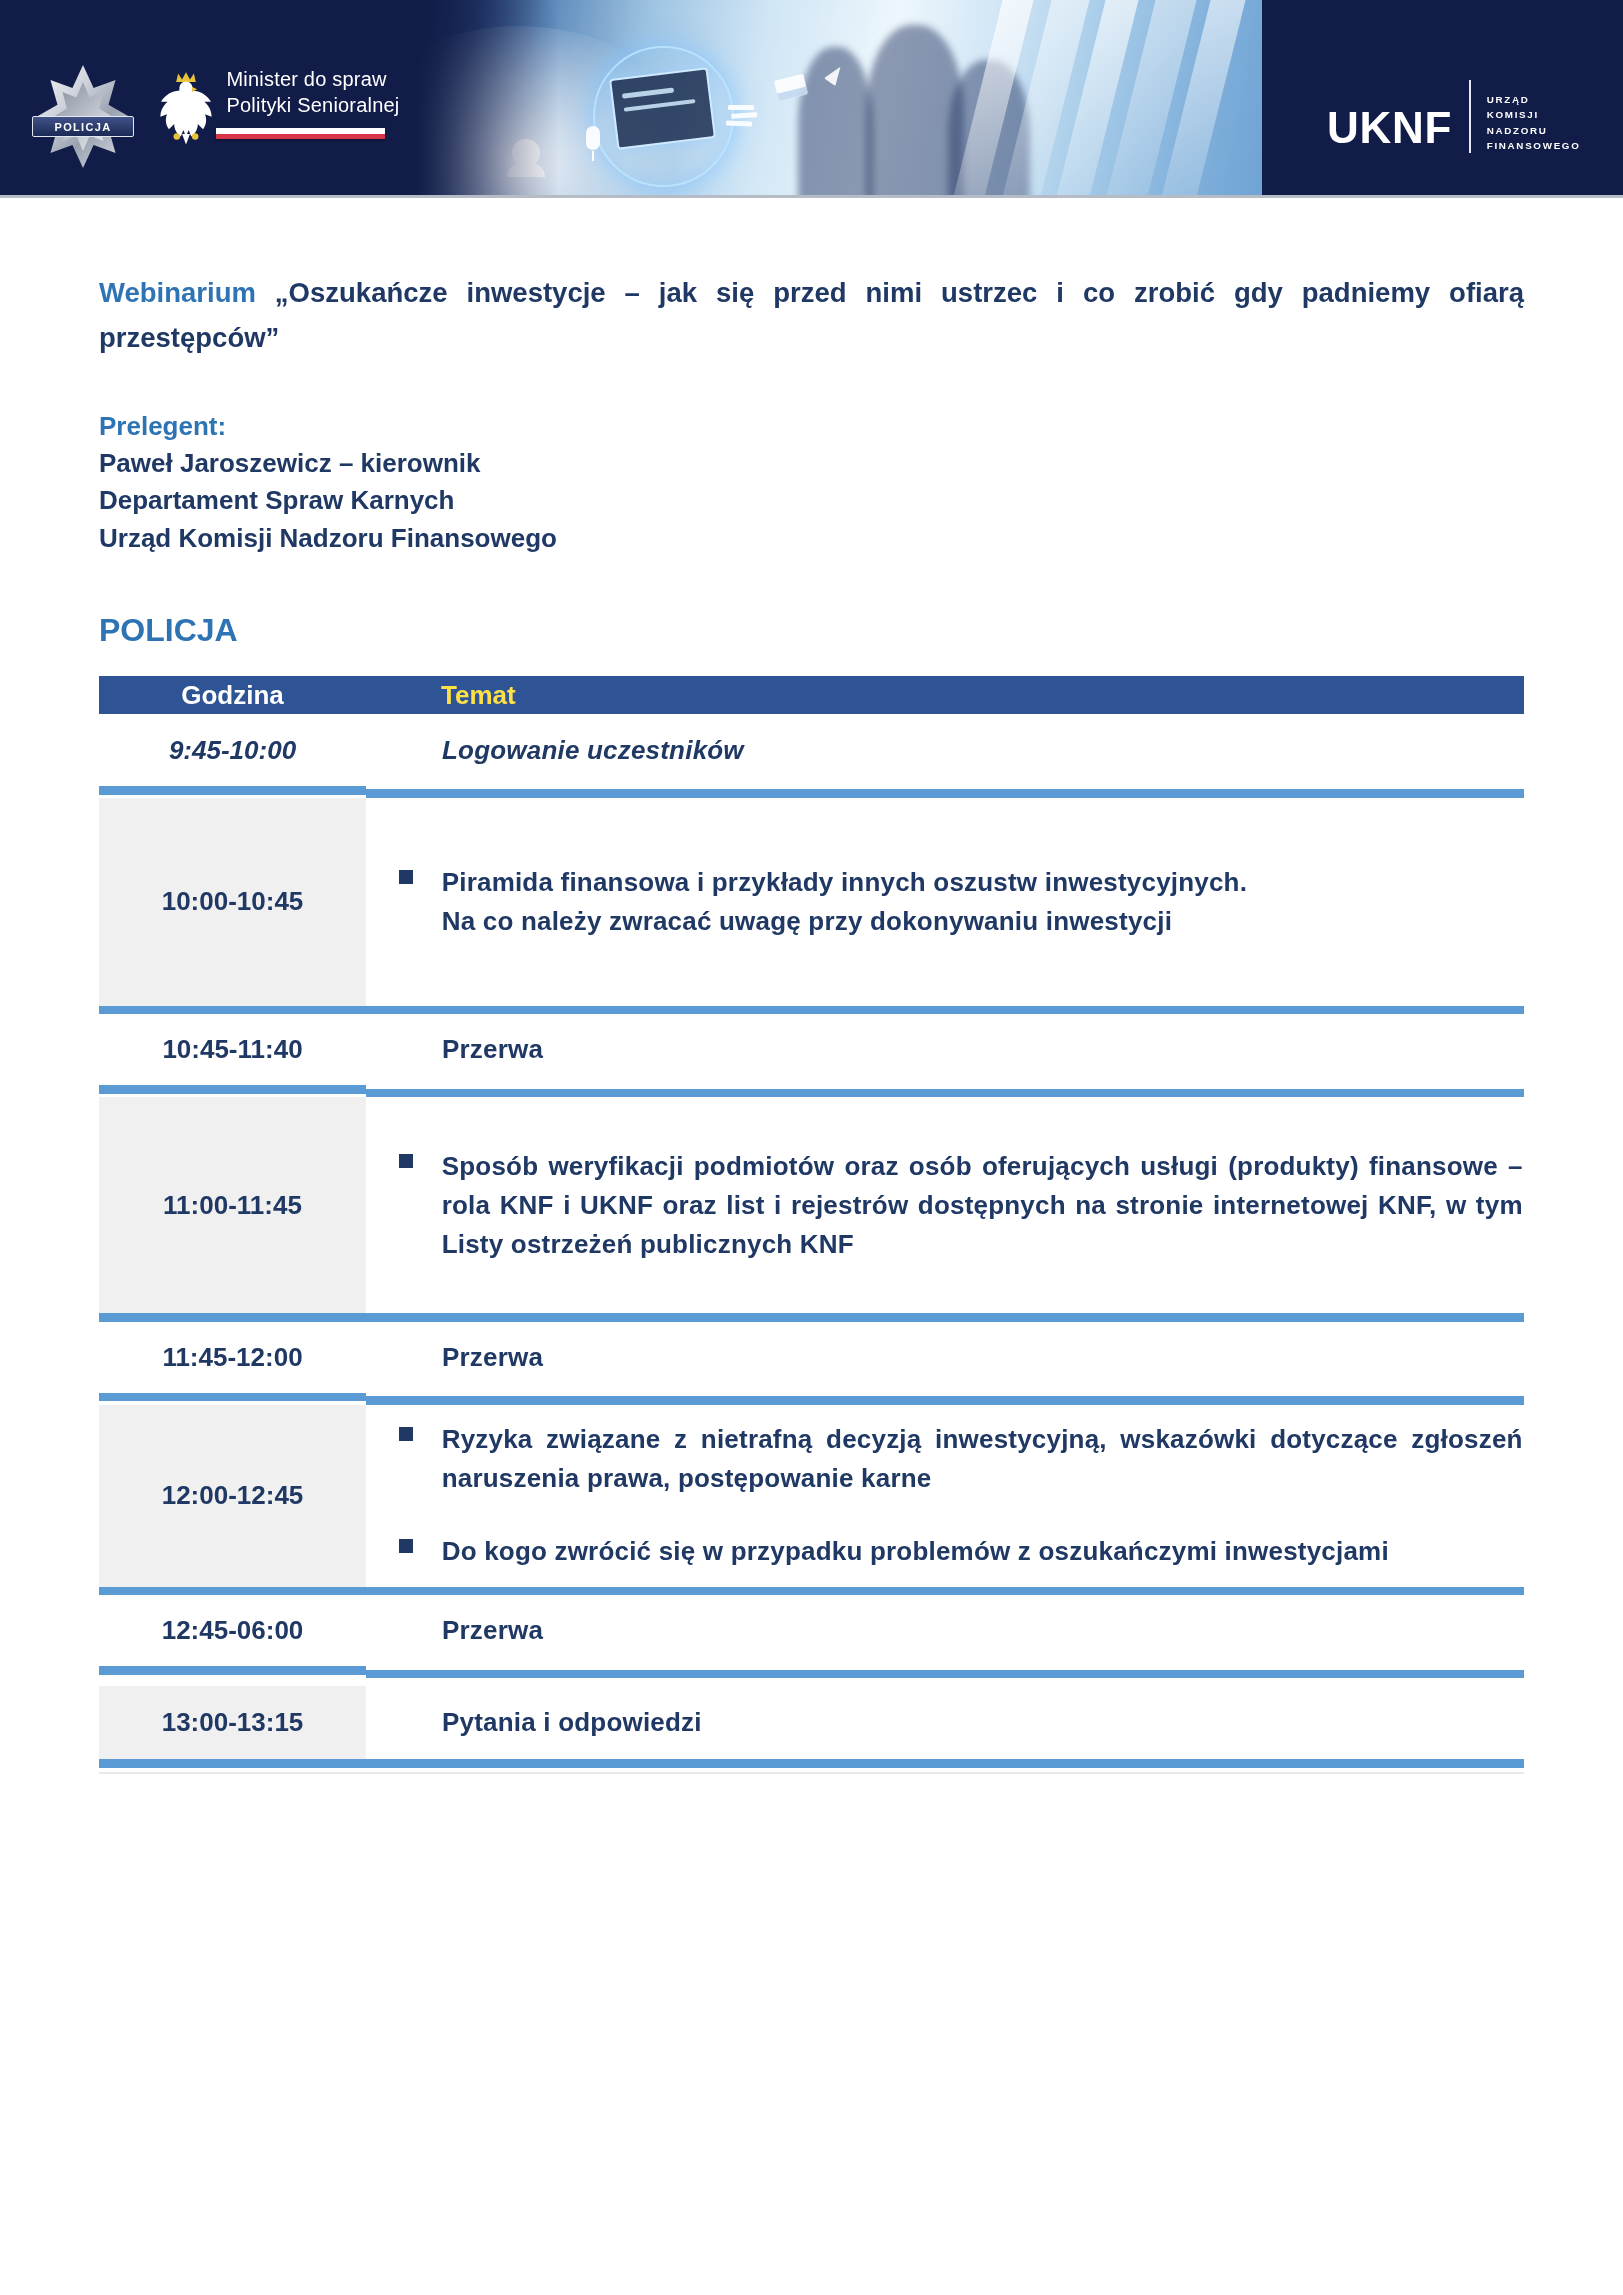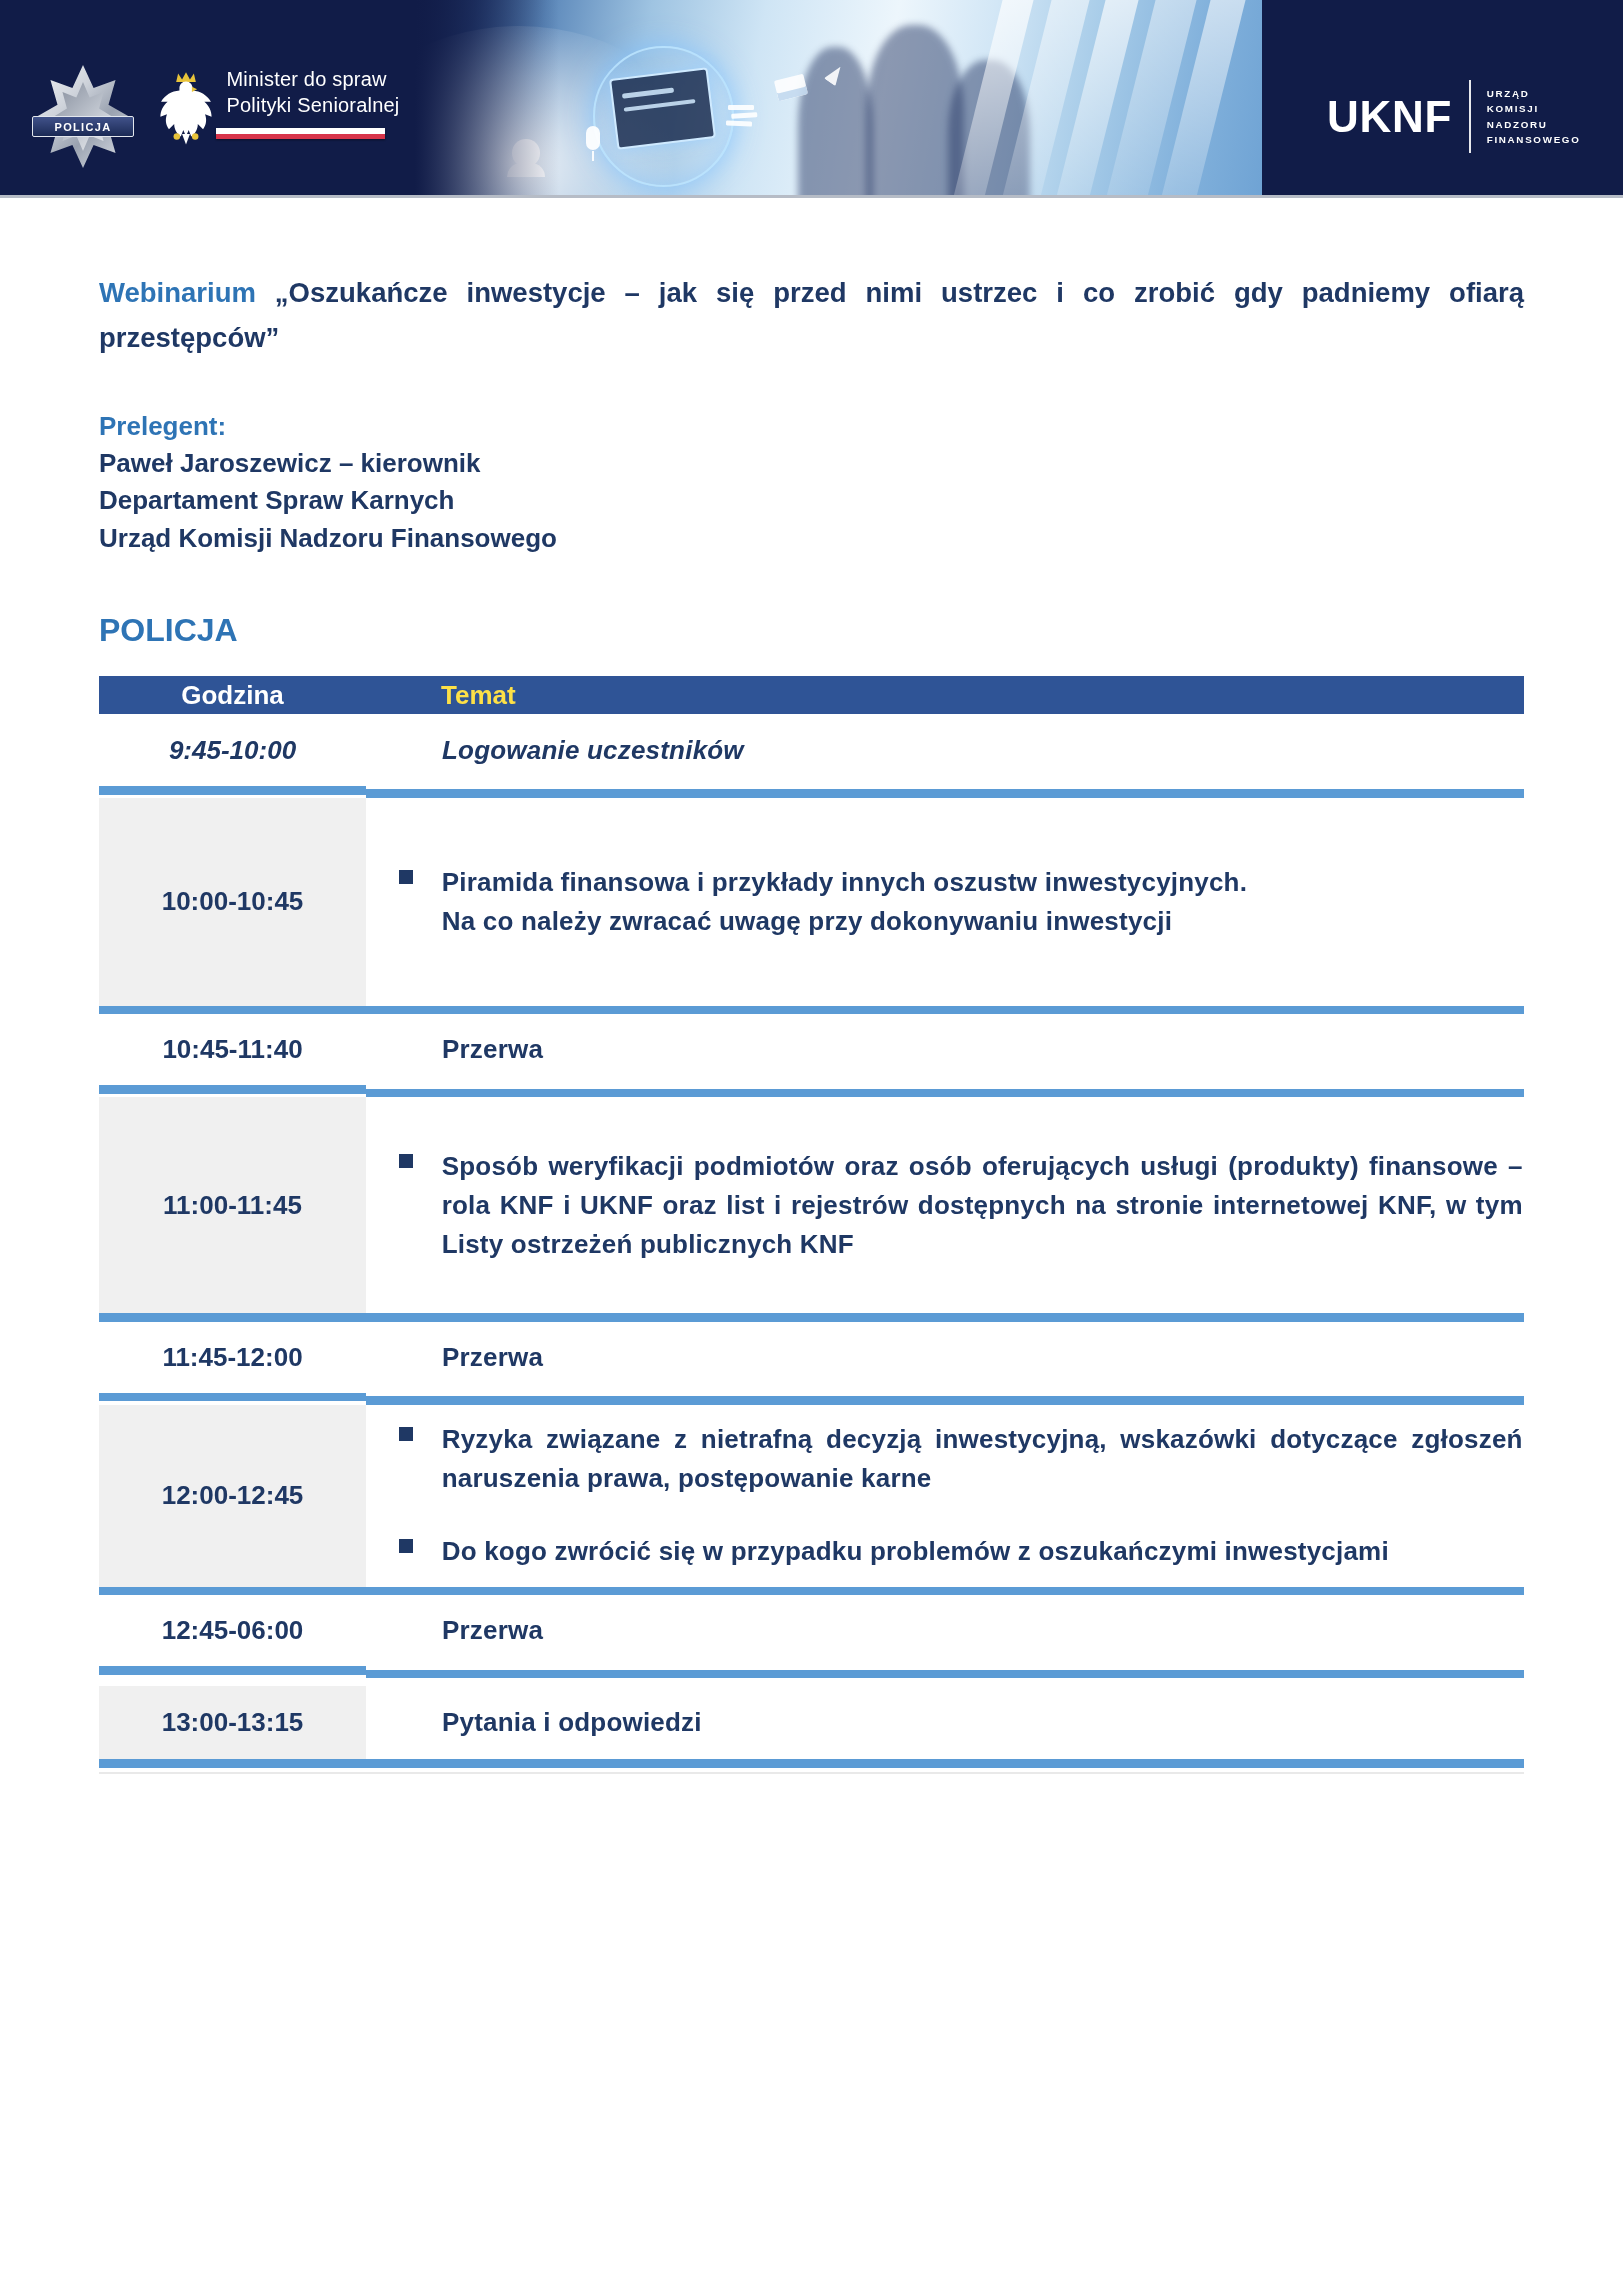--- a/index.html
+++ b/index.html
@@ -78,21 +78,21 @@
   
   .ministry{position:absolute;left:156px;top:67px;display:flex;align-items:flex-start;}
   .eagle{width:60px;height:82px;flex:0 0 60px;}
   .min-text{margin-left:10.5px;color:#fff;font-weight:500;font-size:20px;line-height:1.28;
     letter-spacing:0.2px;}
   .flag{width:169px;height:11px;margin-top:9.8px;box-shadow:0 0.7px 2px rgba(0,0,0,.45);}
   .flag .w{height:5.9px;background:var(--flag-white);}
   .flag .r{height:5.2px;background:var(--flag-red);}
 
   
-  .uknf{position:absolute;left:1327px;top:80px;display:flex;align-items:center;}
+  .uknf{position:absolute;left:1327px;top:80px;display:flex;align-items:flex-end;}
   .uknf-acronym{color:#fff;font-size:44px;letter-spacing:0.7px;}
   .uknf-divider{width:2px;height:73px;background:rgba(255,255,255,.9);margin:0 15.7px 0 17px;}
   .uknf-org{display:flex;flex-direction:column;justify-content:center;}
   .uknf-org span{color:#fff;font-size:9.8px;letter-spacing:1.7px;line-height:1.55;}
 
   
   .doc{padding:0 99px 0 99px;}
   .title-para{margin-top:73px;font-size:27.5px;line-height:1.62;text-align:justify;}
   .blue{color:var(--heading-blue);}
   .presenter{margin-top:48px;font-size:26px;line-height:1.43;}

